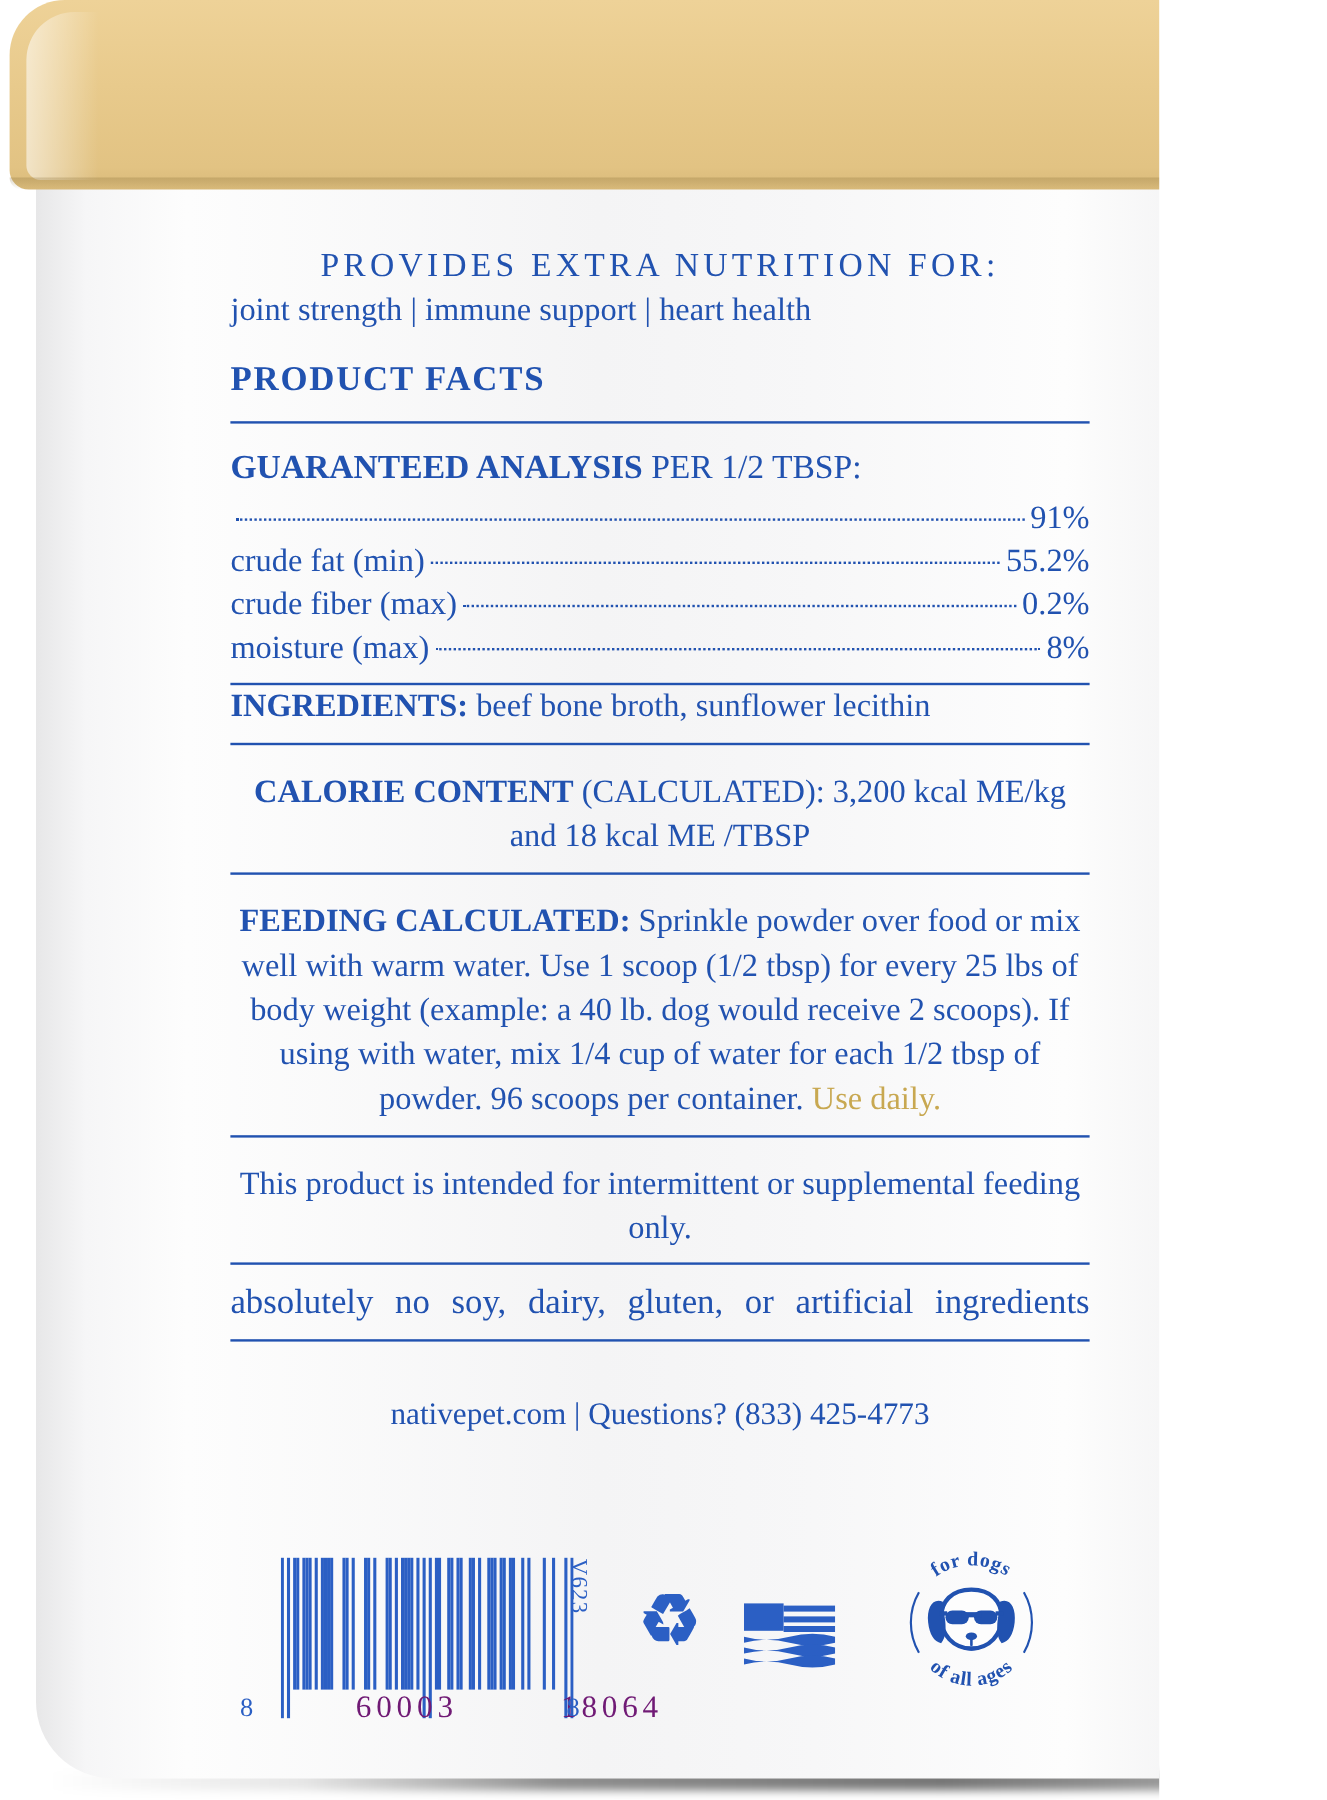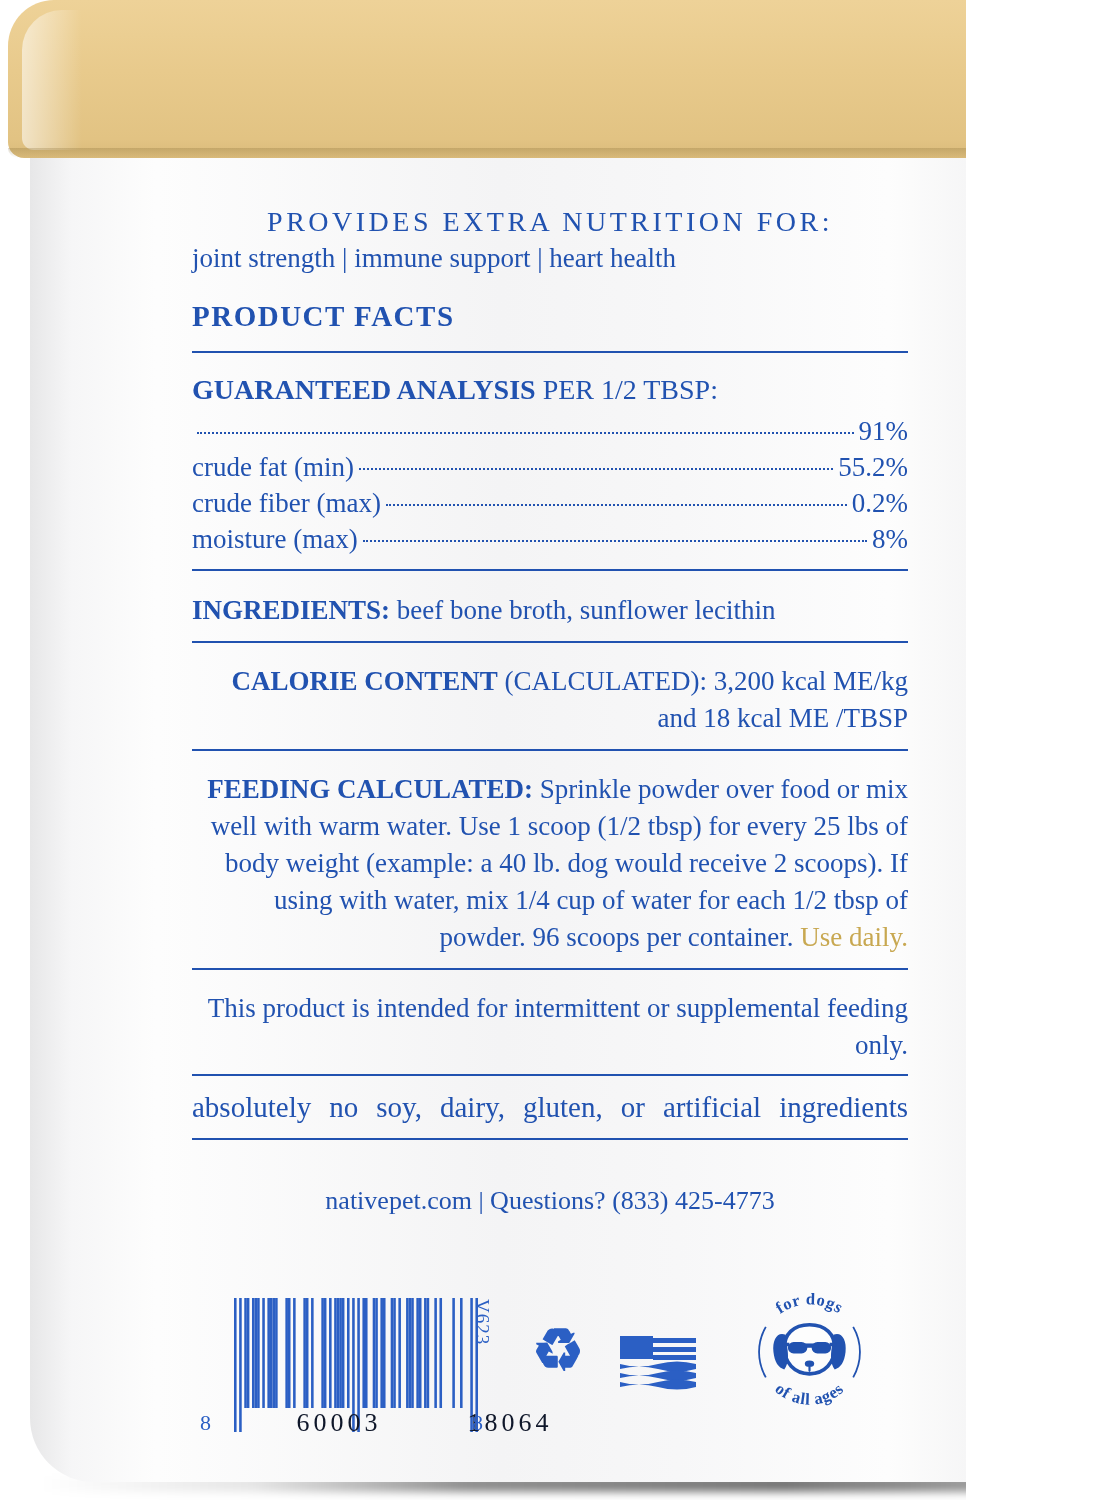--- a/index.html
+++ b/index.html
@@ -29,34 +29,34 @@
   .provides{font-size:28px;line-height:34px;letter-spacing:3.5px;text-align:center;}
   .benefits{font-size:27px;line-height:34px;text-align:left;margin-top:2px;}
   .product-facts{font-size:29px;line-height:34px;font-weight:700;letter-spacing:1.5px;text-align:left;margin-top:24px;}
   .divider{border-top:2px solid #2152b0;margin-top:18px;}
   .d2{margin-top:12px}.d3{margin-top:14px}.d4{margin-top:12px}.d5{margin-top:12px}.d6{margin-top:10px}.d7{margin-top:16px}
   .ga-heading{font-size:28px;line-height:34px;margin-top:20px;}
   .bold{font-weight:700;}
   .ga-rows{margin-top:6px;}
   .ga-row{display:flex;align-items:baseline;font-size:27px;line-height:36px;}
   .ga-dots{flex:1;border-bottom:2.5px dotted #2152b0;margin:0 5px;transform:translateY(-6px);}
-  .para{font-size:27px;line-height:37px;margin-top:20px;text-align:right;}
-  .ing{font-size:27px;line-height:34px;margin-top:22px;}
+  .para{font-size:27px;line-height:37px;margin-top:20px;text-align:center;}
+  .ing{font-size:27px;line-height:34px;}
   .gold{color:#c8a851;}
   .noclaim{font-size:29px;line-height:30px;margin-top:16px;text-align:justify;text-align-last:justify;}
   .mfg{font-size:26px;line-height:34px;text-align:center;margin-top:44px;}
 
   
   .barcode-wrap{position:absolute;left:200px;top:1298px;width:320px;height:145px;}
   .bc-digit{position:absolute;font-size:22px;color:#2b5fc4;font-weight:500;}
   .bc-left8{left:0px;top:112px;}
   .bc-g1{left:54px;top:110px;width:170px;text-align:center;font-size:26px;letter-spacing:4px;}
   .bc-g2{left:225px;top:110px;width:170px;text-align:center;font-size:26px;letter-spacing:4px;}
   .bc-right8{left:272px;top:112px;}
-  .bc-g1,.bc-g2{color:#0f172a;position:absolute;font-weight:500;}
+  .bc-g1,.bc-g2{color:#701a75;position:absolute;font-weight:500;}
   .v623{position:absolute;left:493px;top:1299px;font-size:19px;color:#2b5fc4;
         transform:rotate(90deg);transform-origin:0 0;letter-spacing:1px;}
 
   
   .recycle{position:absolute;left:532px;top:1322px;font-size:58px;line-height:58px;color:#2b5fc4;font-weight:700;}
   .flag{position:absolute;left:620px;top:1336px;}
   .dog-badge{position:absolute;left:737px;top:1280px;}
   .badge-text{font-size:23px;font-weight:600;letter-spacing:1px;fill:#2152b0;}
 </style>
 </head>

